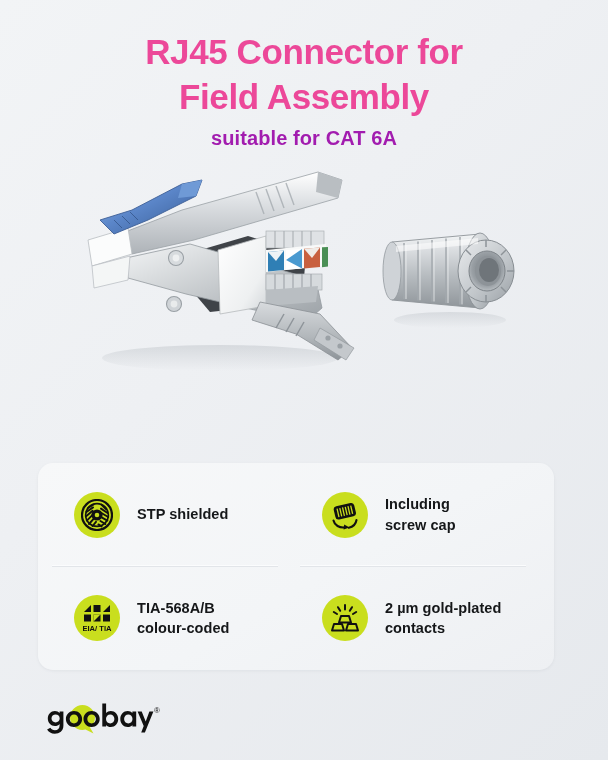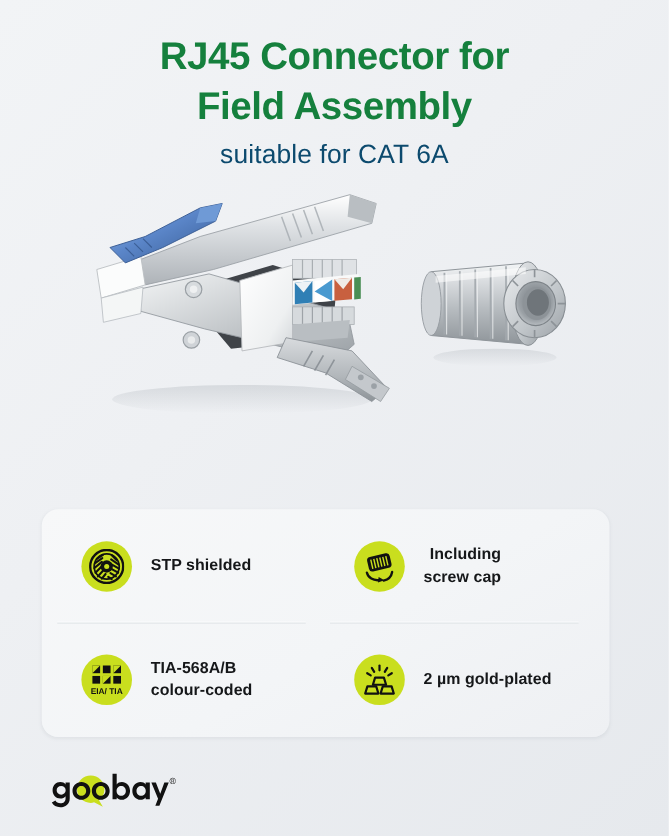--- a/index.html
+++ b/index.html
@@ -14,30 +14,30 @@
   }
 
   
   .header {
     padding-top: 30px;
     text-align: center;
   }
   .title {
     font-size: 35px;
     font-weight: bold;
-    color: #15803d;
+    color: #ec4899;
     line-height: 1.28;
     letter-spacing: -0.4px;
     padding: 0 46px;
   }
   .subtitle {
     margin-top: 7px;
-    font-size: 24px;
-    font-weight: 400;
-    color: #0c4a6e;
+    font-size: 20px;
+    font-weight: 700;
+    color: #a21caf;
     letter-spacing: 0.1px;
   }
 
   
   .hero {
     position: relative;
     height: 258px;
     margin-top: 6px;
   }
 
@@ -75,21 +75,21 @@
     flex-wrap: wrap;
   }
   .feature {
     width: 50%;
     height: 50%;
     display: flex;
     align-items: center;
     padding-left: 36px;
     position: relative;
   }
-  .feature.col2 { padding-left: 26px; text-align: right; }
+  .feature.col2 { padding-left: 26px; }
 
   
   .feature.divided::after {
     content: "";
     position: absolute;
     left: 14px;
     right: 18px;
     bottom: 0;
     height: 1px;
     background: #e2e5e9;
@@ -419,20 +419,21 @@
 
         <polygon points="12,14 20,14 22,20.5 10,20.5" fill="none" stroke="#111" stroke-width="2" stroke-linejoin="round"></polygon>
 
         <polygon points="5,22 13,22 15,28.5 3,28.5" fill="none" stroke="#111" stroke-width="2" stroke-linejoin="round"></polygon>
 
         <polygon points="19,22 27,22 29,28.5 17,28.5" fill="none" stroke="#111" stroke-width="2" stroke-linejoin="round"></polygon>
       </svg>
     </div>
     <div class="feature-label">
       <span class="ln">2 µm gold-plated</span>
+      <span class="ln">contacts</span>
     </div>
   </div>
 </div>
 
 <div class="logo">
   <svg width="116" height="36" viewBox="0 0 116 36">
 
     <path d="M24,17.5 C24,10.6 29.6,5 36.5,5 C43.4,5 49,10.6 49,17.5
              C49,21.6 47,25.2 44,27.5 L47.5,33.5 L39.5,29.4
              C38.5,29.7 37.5,29.9 36.5,29.9 C29.6,29.9 24,24.4 24,17.5 Z" fill="#c9de1e"></path>

